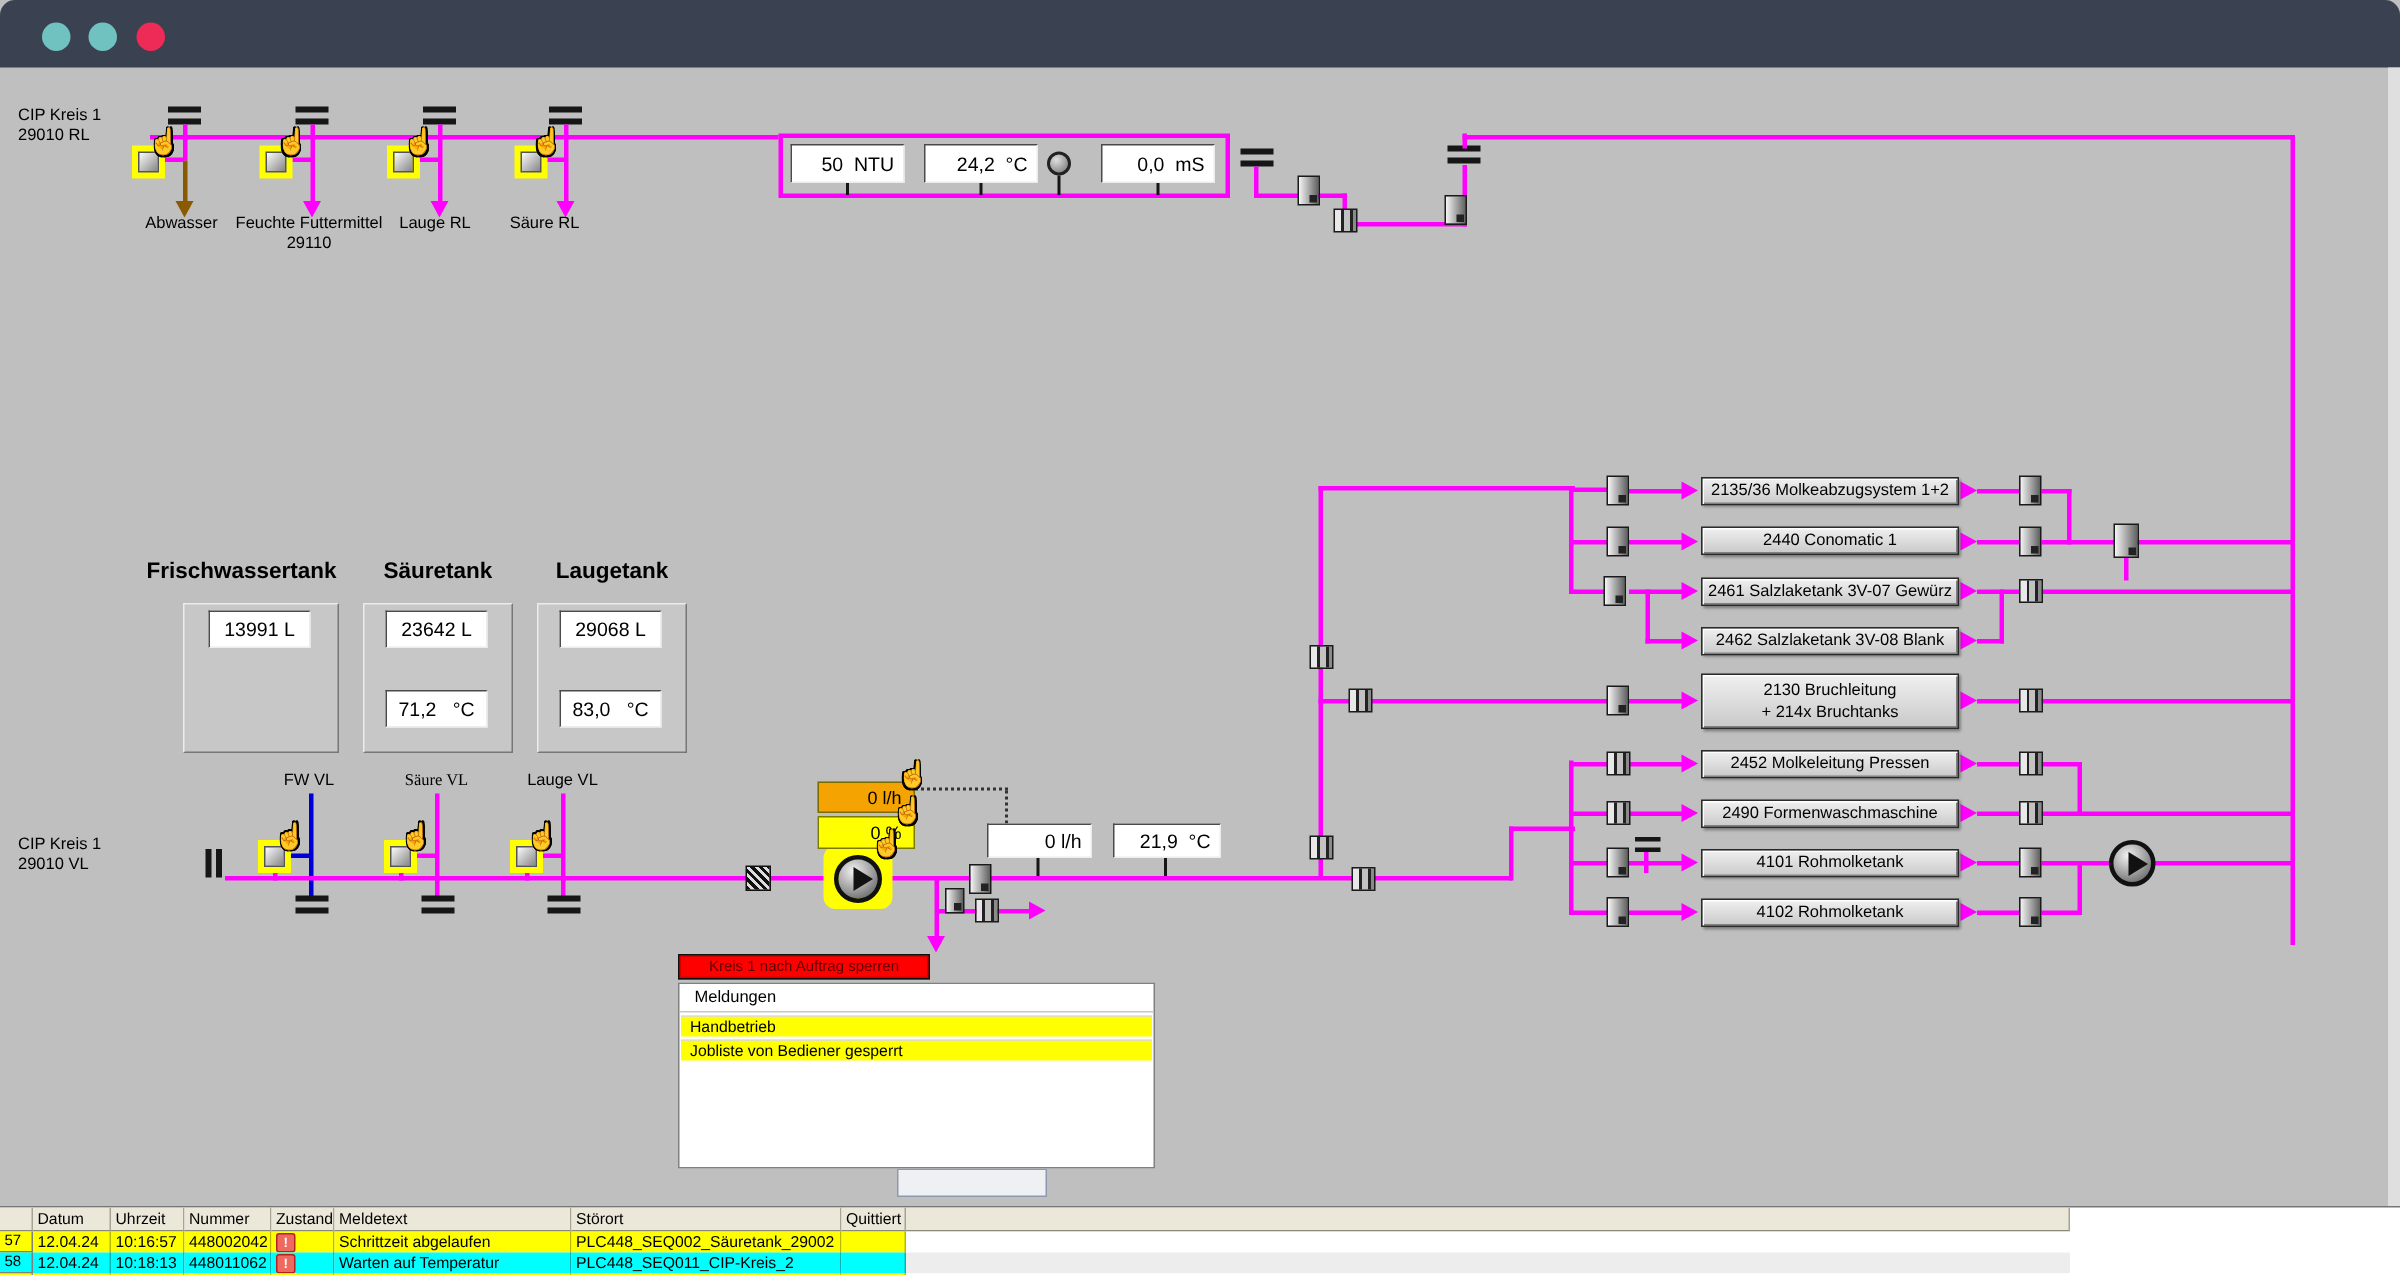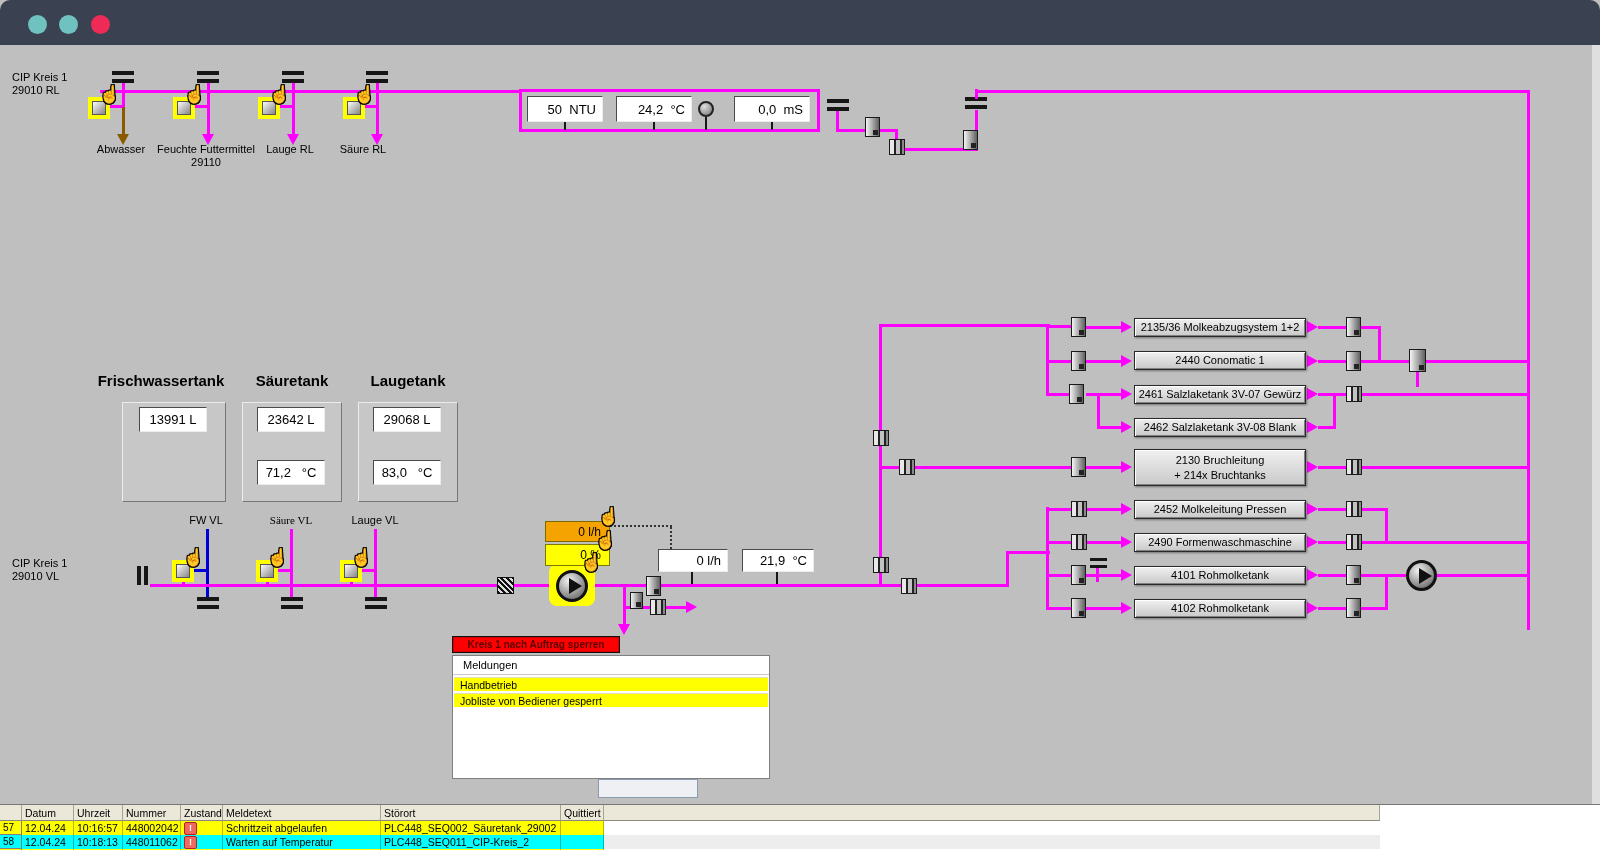--- a/index.html
+++ b/index.html
@@ -41,21 +41,21 @@
   .tpanel{position:absolute;background:#c7c7c7;border:1px solid;border-color:#ececec #777 #777 #ececec;box-sizing:border-box;}
   .eqbox{position:absolute;left:1134px;width:172px;background:linear-gradient(180deg,#f0f0f0,#c9c9c9);border:1px solid #2a2a2a;box-shadow:inset 1px 1px 0 #fff,inset -1px -1px 0 #808080,1px 1px 2px rgba(0,0,0,.4);box-sizing:border-box;display:flex;flex-direction:column;align-items:center;justify-content:center;font-size:11px;line-height:1.3;z-index:4;white-space:pre;}
   
   .opanel{position:absolute;left:162px;top:618px;width:282px;height:168px;background:#f1f1f1;border:1px solid #8a8a8a;box-sizing:border-box;z-index:5;}
   .order-input{position:absolute;left:6px;top:7px;width:257px;height:18px;background:#e9e9e9;border:1px solid;border-color:#7a7a7a #fff #fff #7a7a7a;box-sizing:border-box;font-size:11px;}
   .play{position:absolute;left:4px;top:137px;width:27px;height:26px;background:#d9d9d9;border:1px solid;border-color:#fff #6a6a6a #6a6a6a #fff;box-sizing:border-box;}
   .play:after{content:"";position:absolute;left:6px;top:4px;width:0;height:0;border-left:15px solid #00b400;border-top:8px solid transparent;border-bottom:8px solid transparent;}
   .lock{position:absolute;left:262px;top:3px;width:20px;height:22px;z-index:6;}
   .lock .sh{position:absolute;left:4px;top:0;width:12px;height:10px;border:3px solid #c79600;border-bottom:none;border-radius:6px 6px 0 0;box-sizing:border-box;}
   .lock .bd{position:absolute;left:0;top:8px;width:19px;height:13px;background:#ffd200;border:1px solid #8a6d00;box-sizing:border-box;}
-  .redbtn{position:absolute;left:452px;top:636px;width:168px;height:17px;background:#ff0000;border:1px solid #111;box-shadow:inset 0 0 0 1px #d40000;box-sizing:border-box;color:#5a0000;font-size:10px;font-weight:bold;display:flex;align-items:center;justify-content:center;z-index:5;}
+  .redbtn{position:absolute;left:452px;top:636px;width:168px;height:17px;background:#ff0000;border:1px solid #111;box-shadow:inset 0 0 0 1px #d40000;box-sizing:border-box;color:#5a0000;font-size:10px;font-weight:normal;display:flex;align-items:center;justify-content:center;z-index:5;}
   .mpanel{position:absolute;left:452px;top:655px;width:318px;height:124px;background:#fff;border:1px solid #808080;box-sizing:border-box;z-index:5;}
   .mhead{position:absolute;left:0;top:0;width:100%;height:19px;border-bottom:1px solid #c8c8c8;font-size:11px;display:flex;align-items:center;padding-left:10px;box-sizing:border-box;}
   .mrow{position:absolute;left:1px;width:314px;height:14px;background:#ffff00;border-top:1px solid #e0e0b0;font-size:10.5px;display:flex;align-items:center;padding-left:6px;box-sizing:border-box;}
   .frag{position:absolute;left:598px;top:779px;width:100px;height:19px;background:#eef0f3;border:1px solid #8a9ab0;box-sizing:border-box;z-index:4;}
   
   .atable{position:absolute;left:0;top:804px;width:1600px;height:46px;background:#fff;border-top:1px solid #777;font-size:10.5px;overflow:hidden;z-index:7;}
   .trow{display:flex;width:1380px;}
   .hrow{height:16px;}
   .drow{height:14px;}
   .cell{box-sizing:border-box;border-right:1px solid rgba(0,0,0,.28);padding:0 0 0 3px;white-space:nowrap;overflow:hidden;display:flex;align-items:center;}

